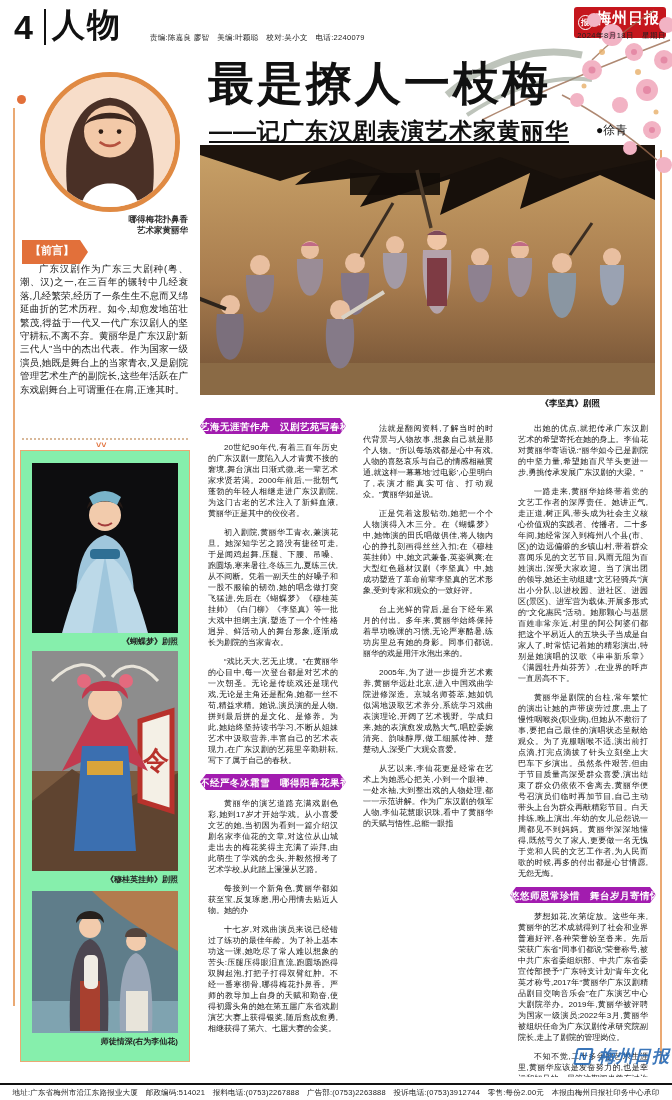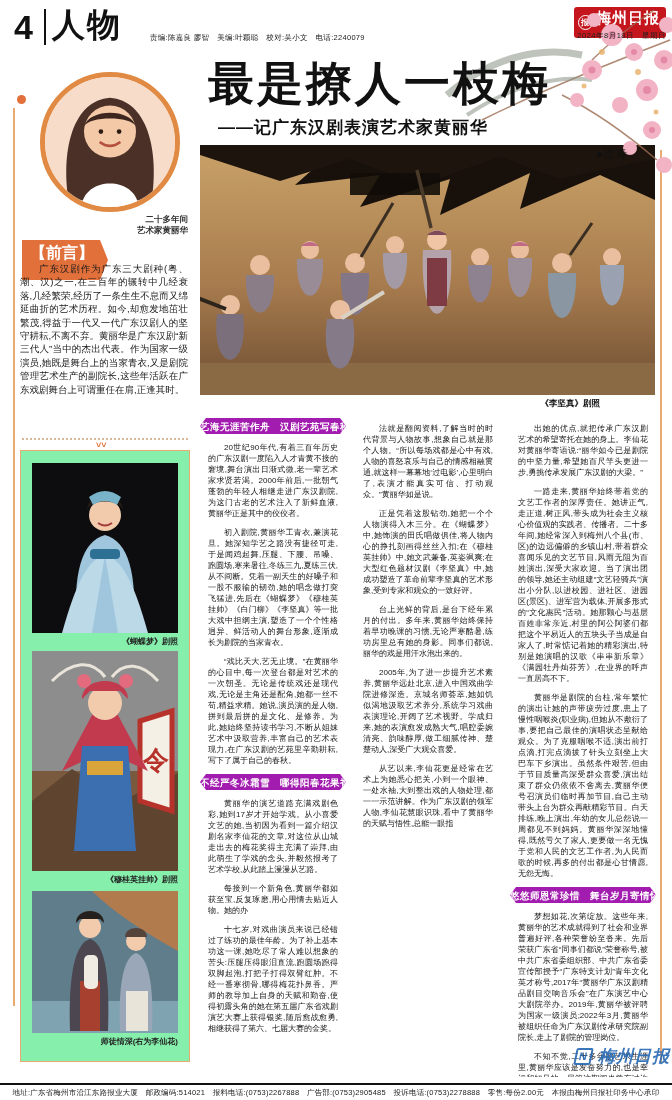--- a/index.html
+++ b/index.html
@@ -11,29 +11,29 @@
   .hdr-bar{left:44px;top:9px;width:2px;height:36px;background:#111;}
   .section-title{left:52px;top:4px;font-size:33px;font-weight:bold;letter-spacing:2px;line-height:42px;text-align:center;}
   .credits{left:130px;top:33px;font-size:7.5px;color:#222;letter-spacing:.3px;margin-left:20px;}
   .masthead{right:6px;top:7px;background:#c5161d;color:#fff;border-radius:3px;padding:2px 6px 8px 4px;
             font-family:"Liberation Serif","DejaVu Serif",serif;font-weight:bold;font-size:15px;letter-spacing:1px;}
   .masthead .seal{display:inline-block;width:13px;height:13px;border:1.5px solid #fff;border-radius:50%;
             vertical-align:-2px;margin-right:3px;font-size:8px;line-height:13px;text-align:center;}
   .dateline{right:6px;top:31px;font-size:7.5px;color:#222;letter-spacing:.5px;z-index:3;}
   
   .main-title{left:208px;top:56px;width:360px;font-size:46px;font-weight:bold;letter-spacing:3px;line-height:54px;z-index:2;}
-  .sub-title{left:218px;top:116px;font-size:17px;font-weight:bold;letter-spacing:1px;z-index:2;}
-  .byline{left:596px;top:122px;font-size:12px;font-weight:normal;z-index:2;margin-top:24px;}
+  .sub-title{left:209px;top:116px;font-size:23px;font-weight:bold;letter-spacing:1px;z-index:2;text-decoration:underline;}
+  .byline{left:596px;top:122px;font-size:12px;font-weight:normal;z-index:2;}
   
   .rail-dot{left:17px;top:95px;width:9px;height:9px;border-radius:50%;background:#e2703a;}
   .left-rail{left:13px;top:108px;width:2px;height:898px;background:#eaa973;}
   .portrait{left:40px;top:72px;width:130px;height:130px;border-radius:50%;border:5px solid #e08a43;overflow:hidden;background:#f8ddc8;}
   .portrait-cap{left:60px;top:214px;width:128px;font-size:8.5px;font-weight:bold;color:#333;text-align:right;line-height:11px;}
-  .preface-tag{left:22px;top:240px;background:#e2703a;color:#fff;font-weight:bold;font-size:16px;
-               padding:3px 14px 16px 8px;clip-path:polygon(0 0,calc(100% - 8px) 0,100% 50%,calc(100% - 8px) 100%,0 100%);}
+  .preface-tag{left:22px;top:240px;background:#e2703a;color:#fff;font-weight:bold;font-size:11px;
+               padding:3px 14px 6px 8px;clip-path:polygon(0 0,calc(100% - 8px) 0,100% 50%,calc(100% - 8px) 100%,0 100%);}
   .preface-text{left:20px;top:262px;width:168px;font-size:9.5px;line-height:13.4px;text-align:justify;color:#1a1a1a;}
   .preface-text p{margin:0;text-indent:2em;}
   .dot-div{left:22px;top:438px;width:166px;border-top:2px dotted #d8b89a;}
   .dot-chev{left:96px;top:440px;font-size:9px;color:#e2703a;font-weight:bold;}
   .photo-panel{left:20px;top:450px;width:170px;height:612px;background:#86efac;border:1px solid #eaa973;box-sizing:border-box;}
   .ph{position:absolute;left:11px;width:146px;background:#101010;overflow:hidden;}
   .ph-cap{position:absolute;left:11px;width:146px;font-size:8px;font-weight:bold;color:#222;text-align:right;}
   
   .main-photo{left:200px;top:145px;width:455px;height:250px;overflow:hidden;background:#7d5b3c;}
   .main-cap{left:470px;top:398px;width:130px;font-size:8.5px;font-weight:bold;text-align:right;color:#111;}
@@ -119,21 +119,21 @@
       <path d="M18 95 C 12 55, 22 18, 50 16 C 78 18, 88 55, 82 95 Z" fill="#4a3026"></path>
       <circle cx="50" cy="42" r="20" fill="#f3c9a8"></circle>
       <path d="M30 38 C 34 24, 66 24, 70 38 C 66 30, 34 30, 30 38 Z" fill="#3c261e"></path>
       <path d="M42 50 q 8 6 16 0" stroke="#b5523f" stroke-width="2" fill="none"></path>
       <circle cx="43" cy="42" r="1.8" fill="#2c1c14"></circle>
         <circle cx="57" cy="42" r="1.8" fill="#2c1c14"></circle>
       <path d="M28 100 C 30 76, 70 76, 72 100 Z" fill="#ffffff"></path>
     </svg>
   </div>
   <div class="abs portrait-cap">
-    <div>二十多年间</div>
+    <div>哪得梅花扑鼻香</div>
     <div>艺术家黄丽华</div>
   </div>
 
   <div class="abs preface-tag">【前言】</div>
   <div class="abs preface-text">
       <p>广东汉剧作为广东三大剧种(粤、潮、汉)之一,在三百年的辗转中几经衰落,几经繁荣,经历了一条生生不息而又绵延曲折的艺术历程。如今,却愈发地茁壮繁茂,得益于一代又一代广东汉剧人的坚守耕耘,不离不弃。黄丽华是广东汉剧“新三代人”当中的杰出代表。作为国家一级演员,她既是舞台上的当家青衣,又是剧院管理艺术生产的副院长,这些年活跃在广东戏剧舞台上可谓重任在肩,正逢其时。</p>
     </div>
   <div class="abs dot-div"></div>
   <div class="abs dot-chev">˅˅</div>
 
@@ -284,19 +284,19 @@
   <div class="abs col" style="left:510px;">
       <p class="bp">出她的优点,就把传承广东汉剧艺术的希望寄托在她的身上。李仙花对黄丽华寄语说:“丽华如今已是剧院的中坚力量,希望她百尺竿头更进一步,勇挑传承发展广东汉剧的大梁。”</p>
       <p class="bp">一路走来,黄丽华始终带着党的文艺工作者的深厚责任。她讲正气,走正道,树正风,带头成为社会主义核心价值观的实践者、传播者。二十多年间,她经常深入到梅州八个县(市、区)的边远偏僻的乡镇山村,带着群众喜闻乐见的文艺节目,风雨无阻为百姓演出,深受大家欢迎。当了演出团的领导,她还主动组建“文艺轻骑兵”演出小分队,以进校园、进社区、进园区(景区)、进军营为载体,开展多形式的“文化惠民”活动。她那颗心与基层百姓非常亲近,村里的阿公阿婆们都把这个平易近人的五块头子当成是自家人了,时常惦记着她的精彩演出,特别是她演唱的汉歌《串串新乐章》《满园牡丹灿芬芳》,在业界的呼声一直居高不下。</p>
       <p class="bp">黄丽华是剧院的台柱,常年繁忙的演出让她的声带疲劳过度,患上了慢性咽喉炎(职业病),但她从不敷衍了事,要把自己最佳的演唱状态呈献给观众。为了克服咽喉不适,演出前打点滴,打完点滴拔了针头立刻坐上大巴车下乡演出。虽然条件艰苦,但由于节目质量高深受群众喜爱,演出结束了群众仍依依不舍离去,黄丽华便号召演员们临时再加节目,自己主动带头上台为群众再献精彩节目。白天排练,晚上演出,年幼的女儿总怨说一周都见不到妈妈。黄丽华深深地懂得,既然亏欠了家人,更要做一名无愧于党和人民的文艺工作者,为人民而歌的时候,再多的付出都是心甘情愿,无怨无悔。</p>
       <div class="sec-h">悠悠师恩常珍惜　舞台岁月寄情怀</div>
       <p class="bp">梦想如花,次第绽放。这些年来,黄丽华的艺术成就得到了社会和业界普遍好评,各种荣誉纷至沓来。先后荣获广东省“同事们都说”荣誉称号,被中共广东省委组织部、中共广东省委宣传部授予“广东特支计划”青年文化英才称号,2017年“黄丽华广东汉剧精品剧目交响音乐会”在广东演艺中心大剧院举办。2019年,黄丽华被评聘为国家一级演员;2022年3月,黄丽华被组织任命为广东汉剧传承研究院副院长,走上了剧院的管理岗位。</p>
       <p class="bp">不知不觉,二十多年的艺术生涯里,黄丽华应该是发奋努力的,也是幸运和知足的。尽管这期间也曾有过许多迷茫和彷徨,也不知流过多少汗水和泪水,但她对汉剧的痴心始终不改。最是撩人一枝梅,我们期待这朵汉剧之梅在新时代的春风里绽放得更加绚丽夺目……</p>
     </div>
 
   <div class="abs footer-rule"></div>
-  <div class="abs footer-text">地址:广东省梅州市沿江东路报业大厦　邮政编码:514021　报料电话:(0753)2267888　广告部:(0753)2905485　投诉电话:(0753)2278888　零售:每份2.00元　本报由梅州日报社印务中心承印</div>
+  <div class="abs footer-text">地址:广东省梅州市沿江东路报业大厦　邮政编码:514021　报料电话:(0753)2267888　广告部:(0753)2263888　投诉电话:(0753)3912744　零售:每份2.00元　本报由梅州日报社印务中心承印</div>
   <div class="abs watermark">
     <span class="wicon">N</span>
     <span>梅州日报</span>
   </div>
 
 </div>
 
 </body></html>

